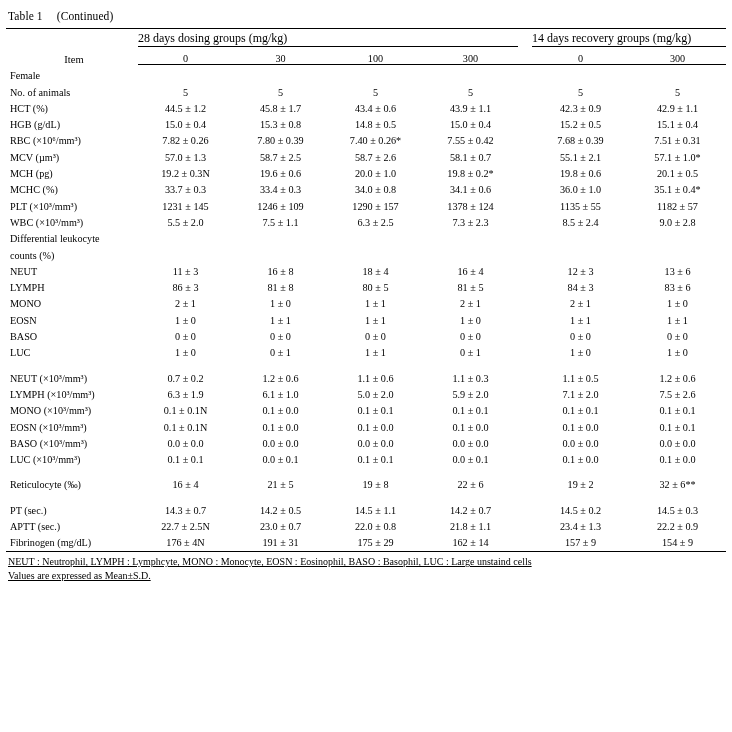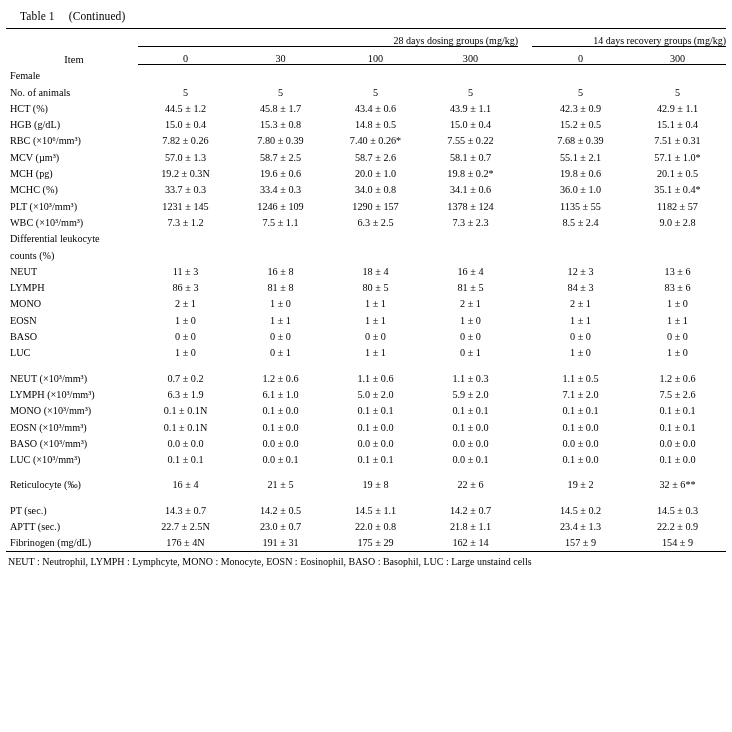--- a/index.html
+++ b/index.html
@@ -17,43 +17,43 @@
   }
   .page {
     position: relative;
     width: 732px;
     height: 732px;
     box-sizing: border-box;
     padding: 8px 6px 0 6px;
   }
   .caption {
     font-size: 11.5px;
-    margin: 2px 0 6px 14px;
+    margin: 2px 0 6px 2px;
     letter-spacing: 0.1px;
   }
   .caption .cap-label { margin-right: 14px; }
   table.tbl {
     width: 720px;
     border-collapse: collapse;
     table-layout: fixed;
     font-size: 10.2px;
   }
   table.tbl td, table.tbl th {
     padding: 0;
     vertical-align: bottom;
     font-weight: normal;
   }
   .rule-top td { border-top: 1.3px solid #000; }
   .rule-bottom td { border-bottom: 1.3px solid #000; }
   .rule-thin td { border-bottom: 0.8px solid #000; }
 
   .hdr-row td { height: 17px; }
   .grp-head {
-    text-align: right;
-    font-size: 10px;
+    text-align: left;
+    font-size: 12px;
     margin-top: 24px;
   }
   .grp-underline {
     border-bottom: 0.8px solid #000;
   }
   .item-head {
     text-align: center;
     padding-left: 4px !important;
     font-size: 10.6px;
   }
@@ -70,21 +70,21 @@
   }
   .indent1 { padding-left: 22px !important; }
   .spacer td { height: 9px; }
   .sep-gap { width: 14px; }
   .footnotes {
     margin-top: 3px;
     padding-left: 2px;
     font-size: 10px;
     line-height: 13.4px;
   }
-  .footnotes div { white-space: nowrap; }
+  .footnotes div { white-space: nowrap; text-decoration: underline; }
 </style>
 </head>
 <body>
 
 <div class="page">
 
   <div class="caption">
     <span class="cap-label">Table 1</span><span>(Continued)</span>
   </div>
 
@@ -149,21 +149,21 @@
           <td class="col-num">15.0 ± 0.4</td>
           <td class="sep-gap"></td>
           <td class="col-num">15.2 ± 0.5</td>
           <td class="col-num">15.1 ± 0.4</td>
         </tr>
         <tr class="data-row">
           <td class="label">RBC (×10⁶/mm³)</td>
           <td class="col-num">7.82 ± 0.26</td>
           <td class="col-num">7.80 ± 0.39</td>
           <td class="col-num">7.40 ± 0.26*</td>
-          <td class="col-num">7.55 ± 0.22</td>
+          <td class="col-num">7.55 ± 0.42</td>
           <td class="sep-gap"></td>
           <td class="col-num">7.68 ± 0.39</td>
           <td class="col-num">7.51 ± 0.31</td>
         </tr>
         <tr class="data-row">
           <td class="label">MCV (µm³)</td>
           <td class="col-num">57.0 ± 1.3</td>
           <td class="col-num">58.7 ± 2.5</td>
           <td class="col-num">58.7 ± 2.6</td>
           <td class="col-num">58.1 ± 0.7</td>
@@ -196,21 +196,21 @@
           <td class="col-num">1231 ± 145</td>
           <td class="col-num">1246 ± 109</td>
           <td class="col-num">1290 ± 157</td>
           <td class="col-num">1378 ± 124</td>
           <td class="sep-gap"></td>
           <td class="col-num">1135 ± 55</td>
           <td class="col-num">1182 ± 57</td>
         </tr>
         <tr class="data-row">
           <td class="label">WBC (×10³/mm³)</td>
-          <td class="col-num">7.3 ± 1.2</td>
+          <td class="col-num">5.5 ± 2.0</td>
           <td class="col-num">7.5 ± 1.1</td>
           <td class="col-num">6.3 ± 2.5</td>
           <td class="col-num">7.3 ± 2.3</td>
           <td class="sep-gap"></td>
           <td class="col-num">8.5 ± 2.4</td>
           <td class="col-num">9.0 ± 2.8</td>
         </tr>
         <tr class="data-row">
           <td class="label">Differential leukocyte</td>
           <td class="col-num"></td>
@@ -403,15 +403,16 @@
       </tbody>
     <tbody>
       <tr class="rule-bottom">
         <td colspan="8" style="height:3px"></td>
       </tr>
     </tbody>
   </table>
 
   <div class="footnotes" id="footnotes">
       <div>NEUT : Neutrophil, LYMPH : Lymphcyte, MONO : Monocyte, EOSN : Eosinophil, BASO : Basophil, LUC : Large unstaind cells</div>
+      <div>Values are expressed as Mean±S.D.</div>
     </div>
 
 </div>
 
 </body></html>

